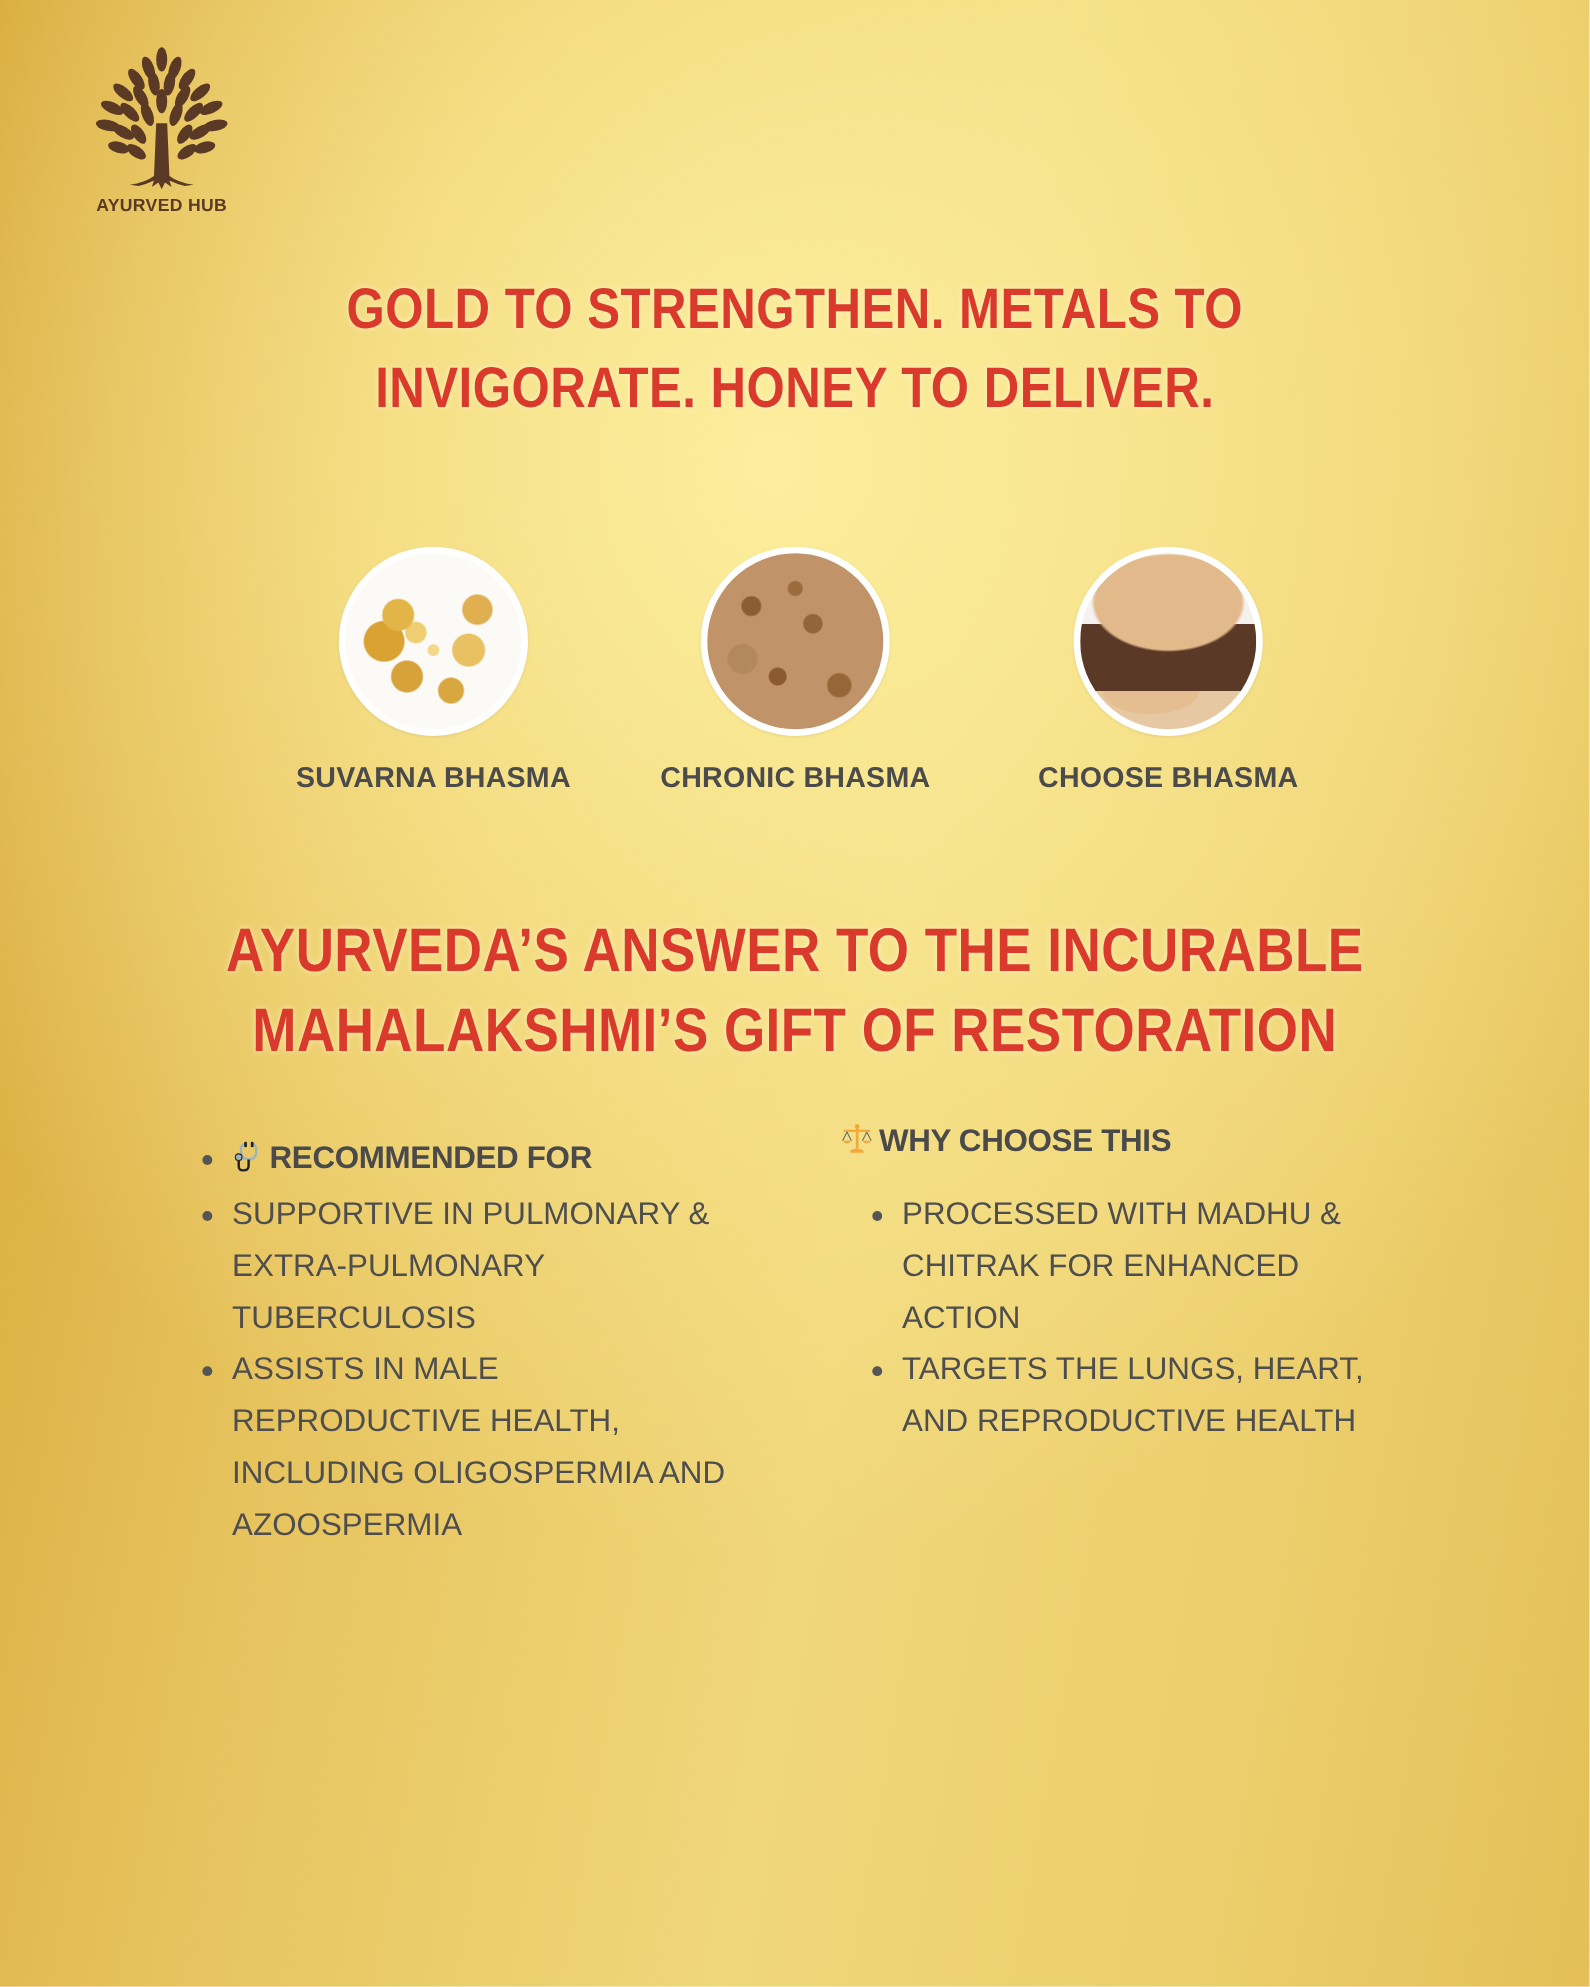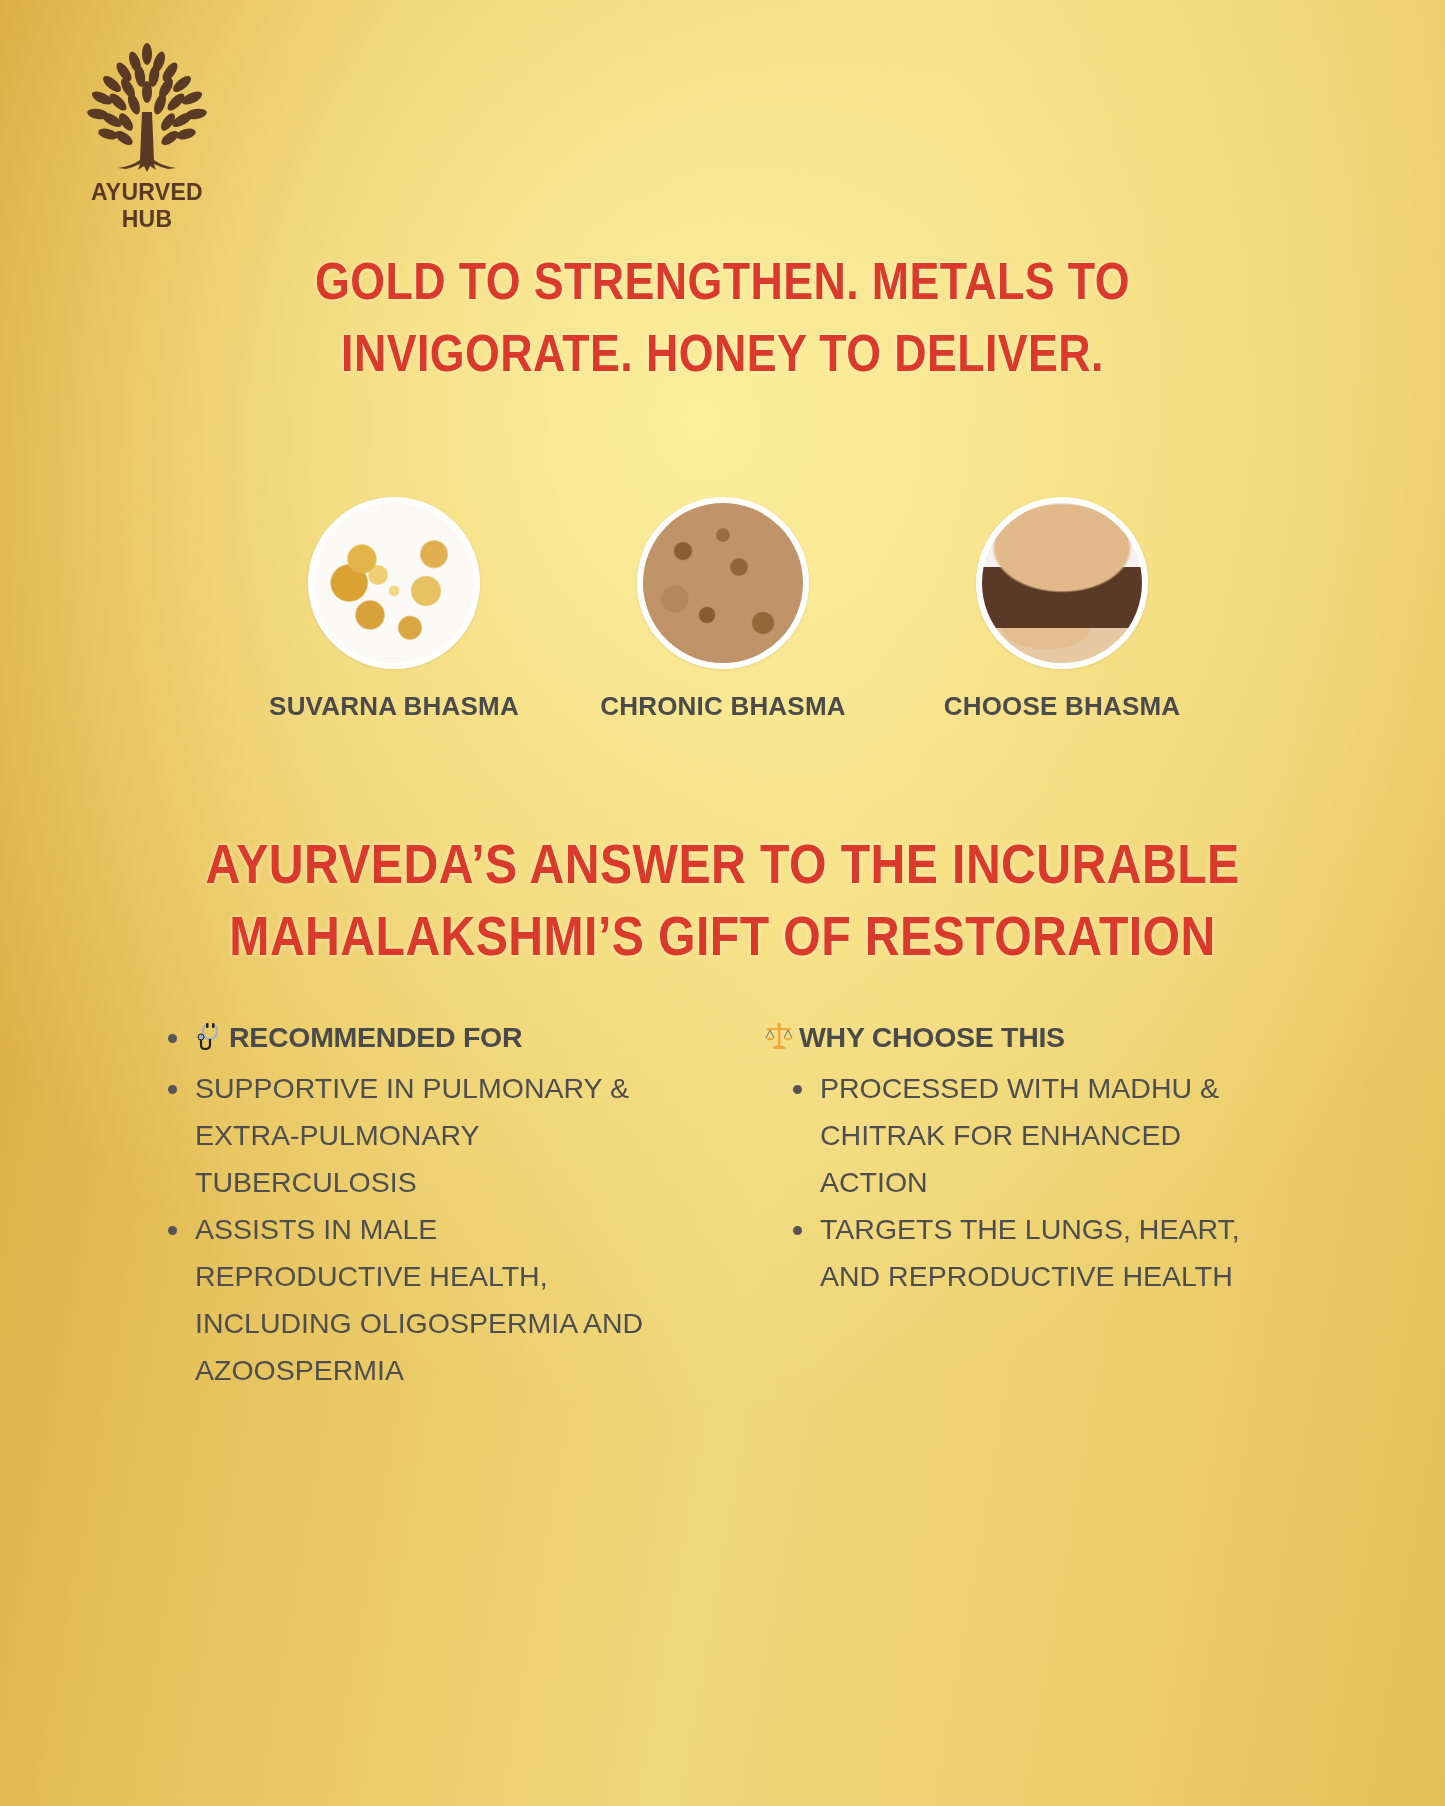--- a/index.html
+++ b/index.html
@@ -11,21 +11,21 @@
       linear-gradient(100deg, #d6a535 0%, #e6c25c 25%, #f0d77a 55%, #ecce6c 80%, #e4bf57 100%);
   }
   .abs { position:absolute; }
 
   
   .logo { left:72px; top:42px; width:150px; }
   .logo svg { display:block; margin:0 auto; }
   .logo-text {
     display:block; text-align:center; margin-top:2px;
     font-family:"Liberation Sans", sans-serif; font-weight:bold;
-    font-size:23px; letter-spacing:0.3px; color:#5a3a24;
+    font-size:16px; letter-spacing:0.3px; color:#5a3a24;
   }
 
   .headline {
     left:0; width:1445px; text-align:center;
     font-family:"Liberation Sans", sans-serif; font-weight:bold;
     color:#d93a2b; text-transform:uppercase;
     text-shadow:0 0 6px rgba(255,245,200,0.8);
     transform:scaleX(0.86); transform-origin:center;
     letter-spacing:0.5px;
   }
@@ -70,21 +70,21 @@
       linear-gradient(180deg, #f4f1ee 0 40%, #f1f0ef 40% 78%, #e6c9a2 78% 100%);
   }
   .ingredient-label {
     display:block; margin-top:22px;
     font-family:"Liberation Sans", sans-serif; font-weight:bold;
     font-size:26px; color:#4b4b4b; letter-spacing:0.2px; white-space:nowrap;
   }
 
   
   .col { font-family:"Liberation Sans", sans-serif; color:#4e4e4e; font-size:28.5px; line-height:47px; text-transform:uppercase; }
-  .col ul { list-style:none; margin:0; padding:0; }
+  .col ul { list-style:none; margin:16px; padding:0; }
   .col li { position:relative; padding-left:27px; }
   .col li::before {
     content:""; position:absolute; left:0; top:20px; width:9px; height:9px; border-radius:50%; background:#555;
   }
   .col .head { font-weight:bold; color:#4a4a4a; letter-spacing:-0.3px; }
   .col-left { left:168px; top:1014px; width:560px; }
   .col-right { left:763px; top:1014px; width:560px; }
   .col-right .head { padding-left:0; }
   .col-right ul.sub { margin-left:30px; }
   .icon-inline { display:inline-block; vertical-align:-4px; margin-right:4px; }

